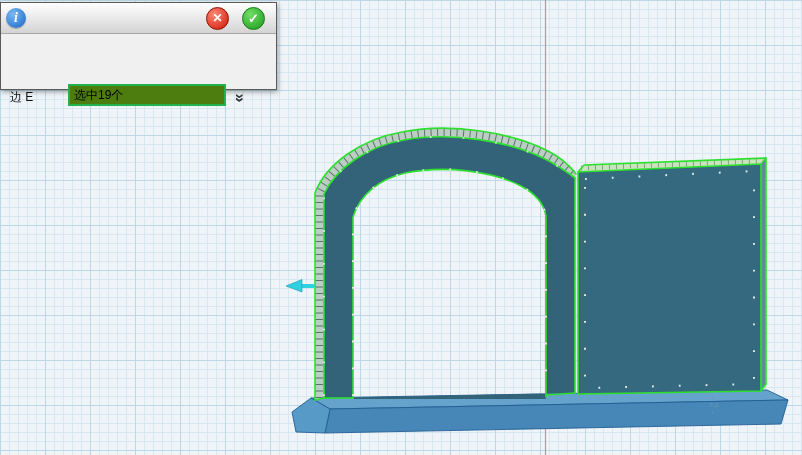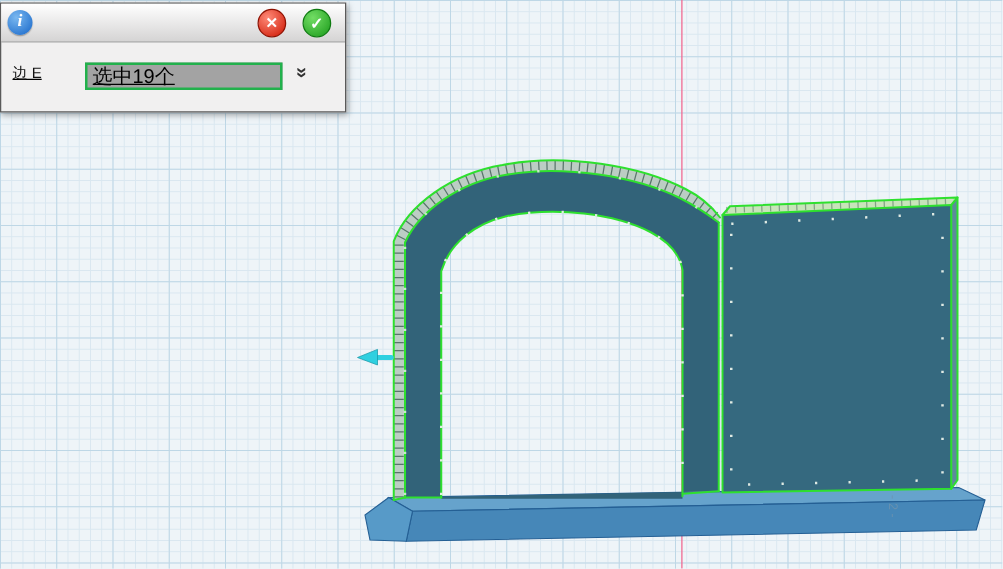--- a/index.html
+++ b/index.html
@@ -62,25 +62,25 @@
     box-shadow:0 1px 1px rgba(0,0,0,.3);
   }
   .titlebar-buttons{margin-left:auto;display:flex;gap:13px;align-items:center;padding-right:6px;}
   .btn-cancel,.btn-ok{
     width:21px;height:21px;border-radius:50%;
     display:flex;align-items:center;justify-content:center;
     color:#fff;font-weight:bold;font-size:12px;cursor:pointer;
   }
   .btn-cancel{background:radial-gradient(circle at 35% 30%,#ff8a78,var(--btn-red,#cc1400));border:1px solid #8e1000;}
   .btn-ok{background:radial-gradient(circle at 35% 30%,#72dd64,var(--btn-green,#1a9a1a));border:1px solid #0e7a10;font-size:13px;}
-  .dialog-body{display:flex;align-items:flex-start;padding:16px 9px;height:56px;text-decoration:underline;}
+  .dialog-body{display:flex;align-items:flex-end;padding:16px 9px;height:56px;}
   .field-label{font-size:12px;color:#111;width:58px;flex:0 0 auto;}
   .selection-input{
     width:146px;height:18px;border:2px solid var(--input-border,#22b14c);
-    background:#a3a3a3;color:#000;font-size:16px;padding:0 4px;
+    background:#4d7c0f;color:#000;font-size:12px;padding:0 4px;
     font-family:"Liberation Sans",sans-serif;outline:none;flex:0 0 auto;
   }
   .expand-btn{margin-left:10px;color:#333;cursor:pointer;line-height:1;}
   .expand-btn span{display:inline-block;transform:rotate(90deg);font-size:16px;font-weight:bold;}
 </style>
 </head>
 <body>
 
 <div class="viewport">
 

